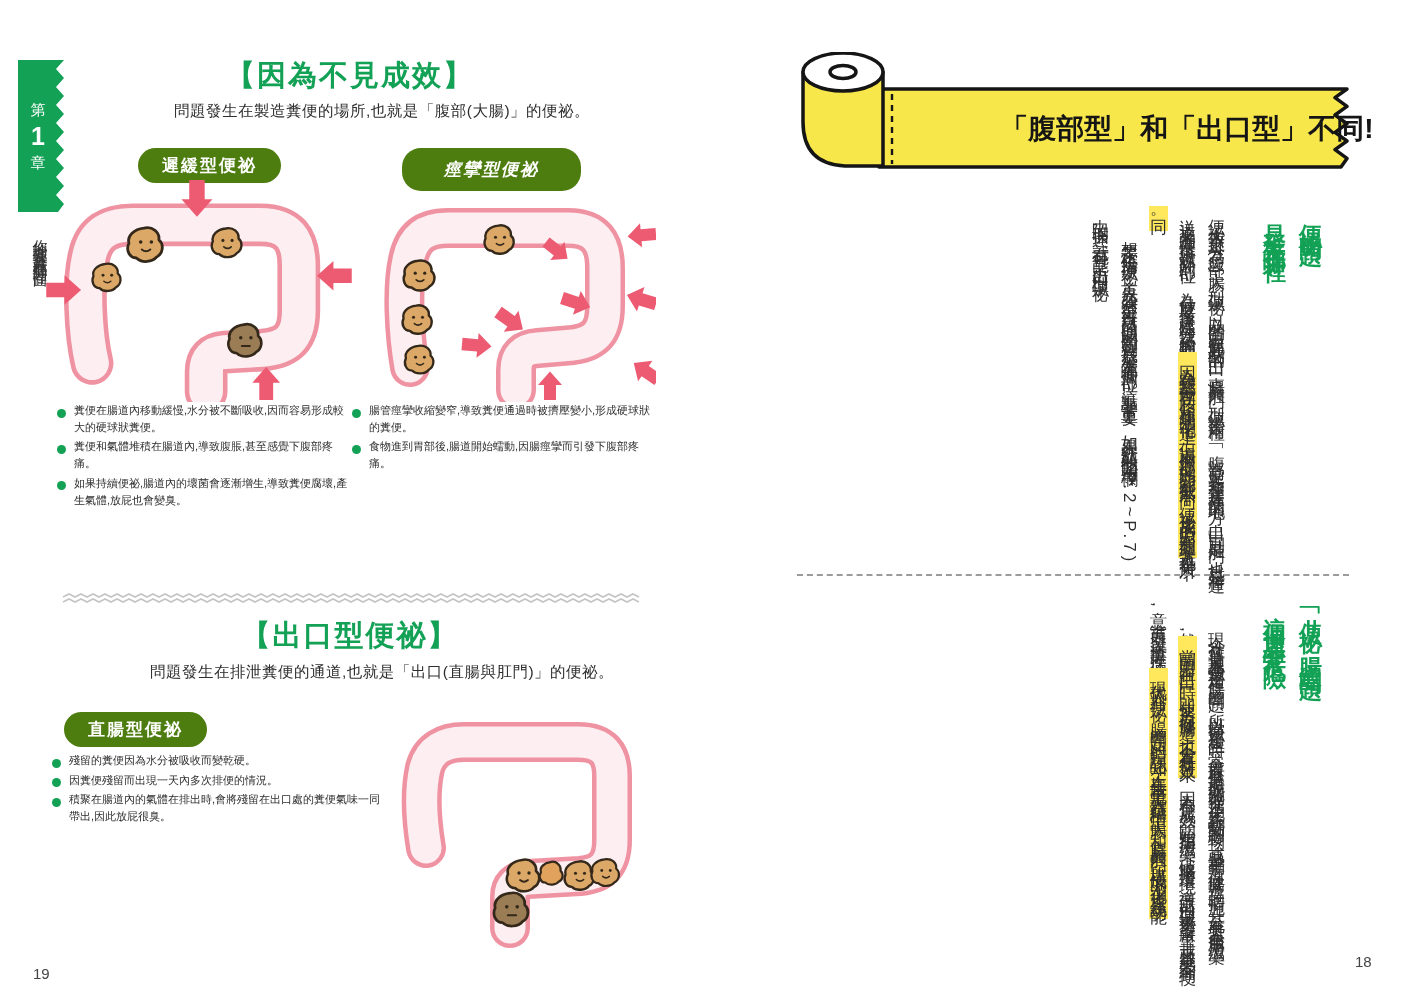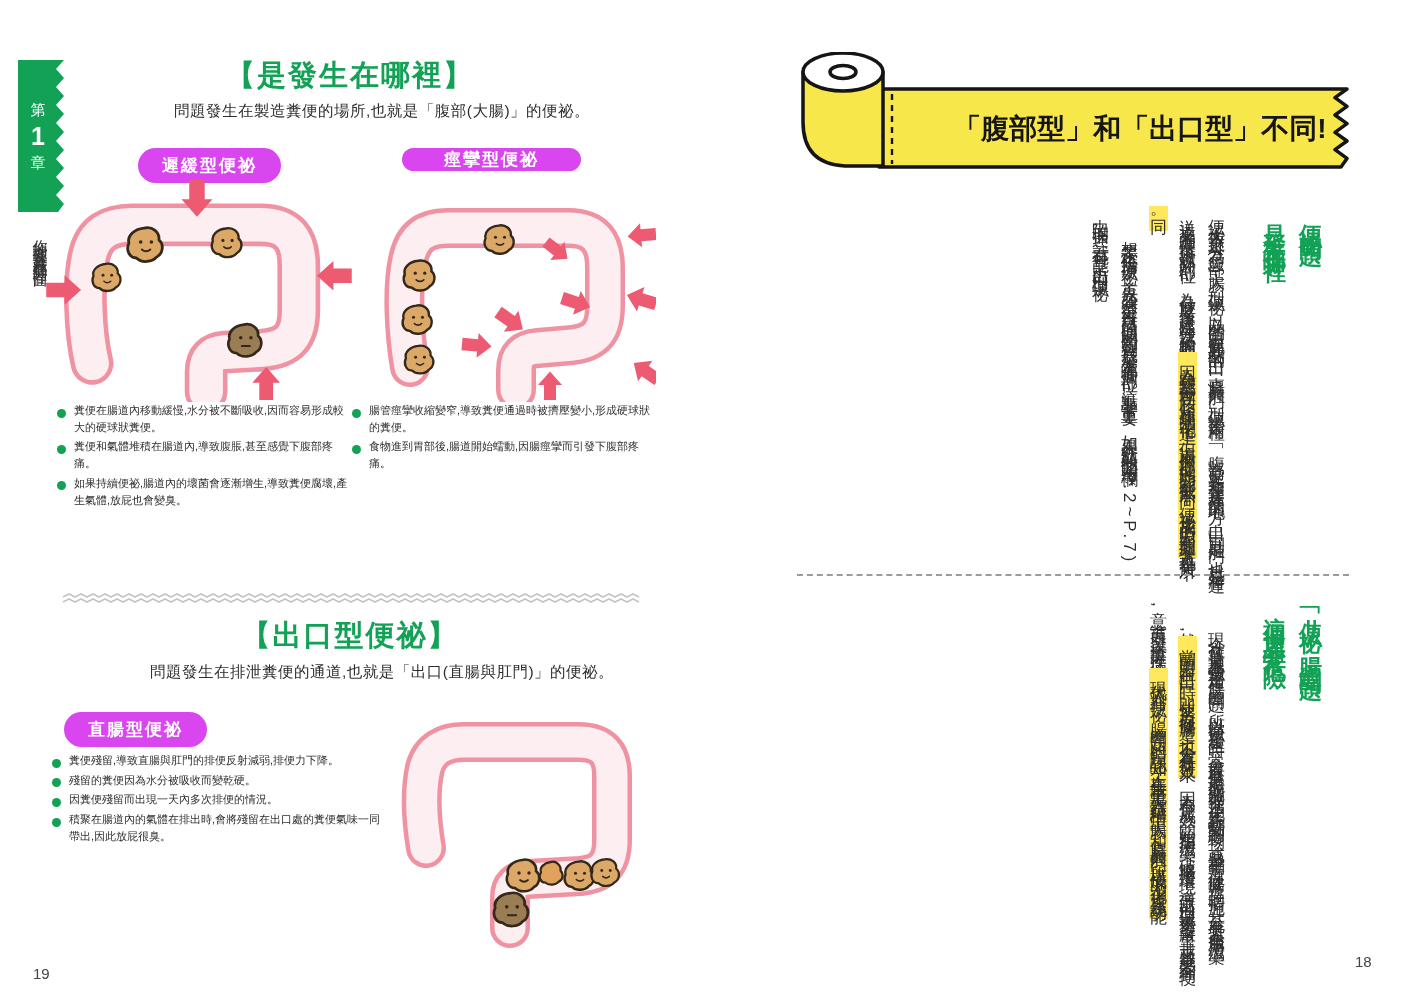--- a/index.html
+++ b/index.html
@@ -23,32 +23,32 @@
   }
   
   .sec-title{
     left:40px;width:620px;text-align:center;color:#12a155;font-weight:bold;
     font-size:29px;letter-spacing:2px;
   }
   .sec-subtitle{
     left:40px;width:620px;text-align:center;font-size:15.5px;color:#2e2e2e;letter-spacing:0.5px;padding-left:32px;
   }
   .pill{
-    background:#d946ef;color:#fff;font-weight:bold;font-size:17px;letter-spacing:2px;
+    background:#4d7c0f;color:#fff;font-weight:bold;font-size:17px;letter-spacing:2px;
     border-radius:19px;padding:6px 24px;display:inline-block;
   }
   
   ul.points{list-style:none;margin:0;padding:0;font-size:11px;line-height:1.52;color:#2e2e2e;}
   ul.points li{position:relative;padding-left:19px;margin-bottom:3px;}
   ul.points li::before{
     content:"";position:absolute;left:2px;top:6.5px;width:9px;height:9px;border-radius:50%;background:#12a155;
   }
   
   .banner-text{
-    left:935px;top:110px;width:410px;text-align:center;font-size:28px;font-weight:800;
+    left:982px;top:110px;width:410px;text-align:center;font-size:28px;font-weight:800;
     color:#151515;letter-spacing:0;white-space:nowrap;
   }
   
   .varticle{
     writing-mode:vertical-rl;text-orientation:mixed;
     width:600px;font-size:17px;line-height:29px;letter-spacing:4px;color:#2e2e2e;
   }
   .varticle h2{
     margin:0 26px 0 26px;font-size:23px;line-height:36px;letter-spacing:7px;color:#12a155;font-weight:bold;
   }
@@ -62,28 +62,28 @@
 </head>
 <body>
 
 <div class="abs chapter-tab">
   <span class="small">第</span>
   <span class="num">1</span>
   <span class="small">章</span>
 </div>
 <div class="abs chapter-title">你的糞便其實藏在肛門裡面!</div>
 
-<div class="abs sec-title" style="top:56px;">【是發生在哪裡】</div>
+<div class="abs sec-title" style="top:56px;">【因為不見成效】</div>
 <div class="abs sec-subtitle" style="top:101px;">問題發生在製造糞便的場所,也就是「腹部(大腸)」的便祕。</div>
 
 <div class="abs" style="left:138px;top:148px;">
   <span class="pill">遲緩型便祕</span>
 </div>
 <div class="abs" style="left:402px;top:148px;">
-  <span class="pill" style="padding:0 42px;">痙攣型便祕</span>
+  <span class="pill" style="padding:10px 42px;font-style:italic;">痙攣型便祕</span>
 </div>
 
 <svg class="abs" style="left:46px;top:180px;" width="306" height="222" viewBox="0 0 300 218">
   <defs>
     <g id="poop">
       <path d="M-2,-16 C6,-18 13,-12 12,-5 C17,-1 16,8 10,11 C6,16 -4,17 -9,12 C-16,12 -19,4 -16,-2 C-18,-9 -11,-15 -2,-16 Z" fill="#dca868" stroke="#33281a" stroke-width="2.6" stroke-linejoin="round"></path>
       <circle cx="-5" cy="-3" r="1.7" fill="#33281a"></circle>
         <circle cx="5" cy="-3" r="1.7" fill="#33281a"></circle>
       <path d="M-4,4 Q0,7.5 4,4" fill="none" stroke="#33281a" stroke-width="1.8" stroke-linecap="round"></path>
     </g>
@@ -156,21 +156,20 @@
   <path fill="none" stroke="#c4c4c4" stroke-width="1.6" transform="translate(0,5)" d="M1,5 l6,-3 l6,3 l6,-3 l6,3 l6,-3 l6,3 l6,-3 l6,3 l6,-3 l6,3 l6,-3 l6,3 l6,-3 l6,3 l6,-3 l6,3 l6,-3 l6,3 l6,-3 l6,3 l6,-3 l6,3 l6,-3 l6,3 l6,-3 l6,3 l6,-3 l6,3 l6,-3 l6,3 l6,-3 l6,3 l6,-3 l6,3 l6,-3 l6,3 l6,-3 l6,3 l6,-3 l6,3 l6,-3 l6,3 l6,-3 l6,3 l6,-3 l6,3 l6,-3 l6,3 l6,-3 l6,3 l6,-3 l6,3 l6,-3 l6,3 l6,-3 l6,3 l6,-3 l6,3 l6,-3 l6,3 l6,-3 l6,3 l6,-3 l6,3 l6,-3 l6,3 l6,-3 l6,3 l6,-3 l6,3 l6,-3 l6,3 l6,-3 l6,3 l6,-3 l6,3 l6,-3 l6,3 l6,-3 l6,3 l6,-3 l6,3 l6,-3 l6,3 l6,-3 l6,3 l6,-3 l6,3 l6,-3 l6,3 l6,-3 l6,3 l6,-3 l6,3 l6,-3 l6,3"></path>
 </svg>
 
 <div class="abs sec-title" style="top:616px;">【出口型便祕】</div>
 <div class="abs sec-subtitle" style="top:662px;">問題發生在排泄糞便的通道,也就是「出口(直腸與肛門)」的便祕。</div>
 <div class="abs" style="left:64px;top:712px;">
   <span class="pill">直腸型便祕</span>
 </div>
 <ul class="points abs" style="left:50px;top:752px;width:335px;">
 
-<li><span>糞便殘留,導致直腸與肛門的排便反射減弱,排便力下降。</span></li>
     <li><span>殘留的糞便因為水分被吸收而變乾硬。</span></li>
     <li><span>因糞便殘留而出現一天內多次排便的情況。</span></li>
     <li><span>積聚在腸道內的氣體在排出時,會將殘留在出口處的糞便氣味一同帶出,因此放屁很臭。</span></li>
   </ul>
 
 <svg class="abs" style="left:388px;top:698px;" width="262" height="258" viewBox="0 0 262 258">
   <g>
     <path d="M38,150 C33,120 32,92 37,70 C42,52 56,44 76,44 L190,44 C215,44 224,56 224,78 L224,142 C224,166 214,176 192,178 L140,181 C128,182 122,188 122,199 L122,230" fill="none" stroke="#ef93a3" stroke-width="40" stroke-linecap="round" stroke-linejoin="round"></path>
     <path d="M38,150 C33,120 32,92 37,70 C42,52 56,44 76,44 L190,44 C215,44 224,56 224,78 L224,142 C224,166 214,176 192,178 L140,181 C128,182 122,188 122,199 L122,230" fill="none" stroke="#fdeef1" stroke-width="31" stroke-linecap="round" stroke-linejoin="round"></path>
   </g>

